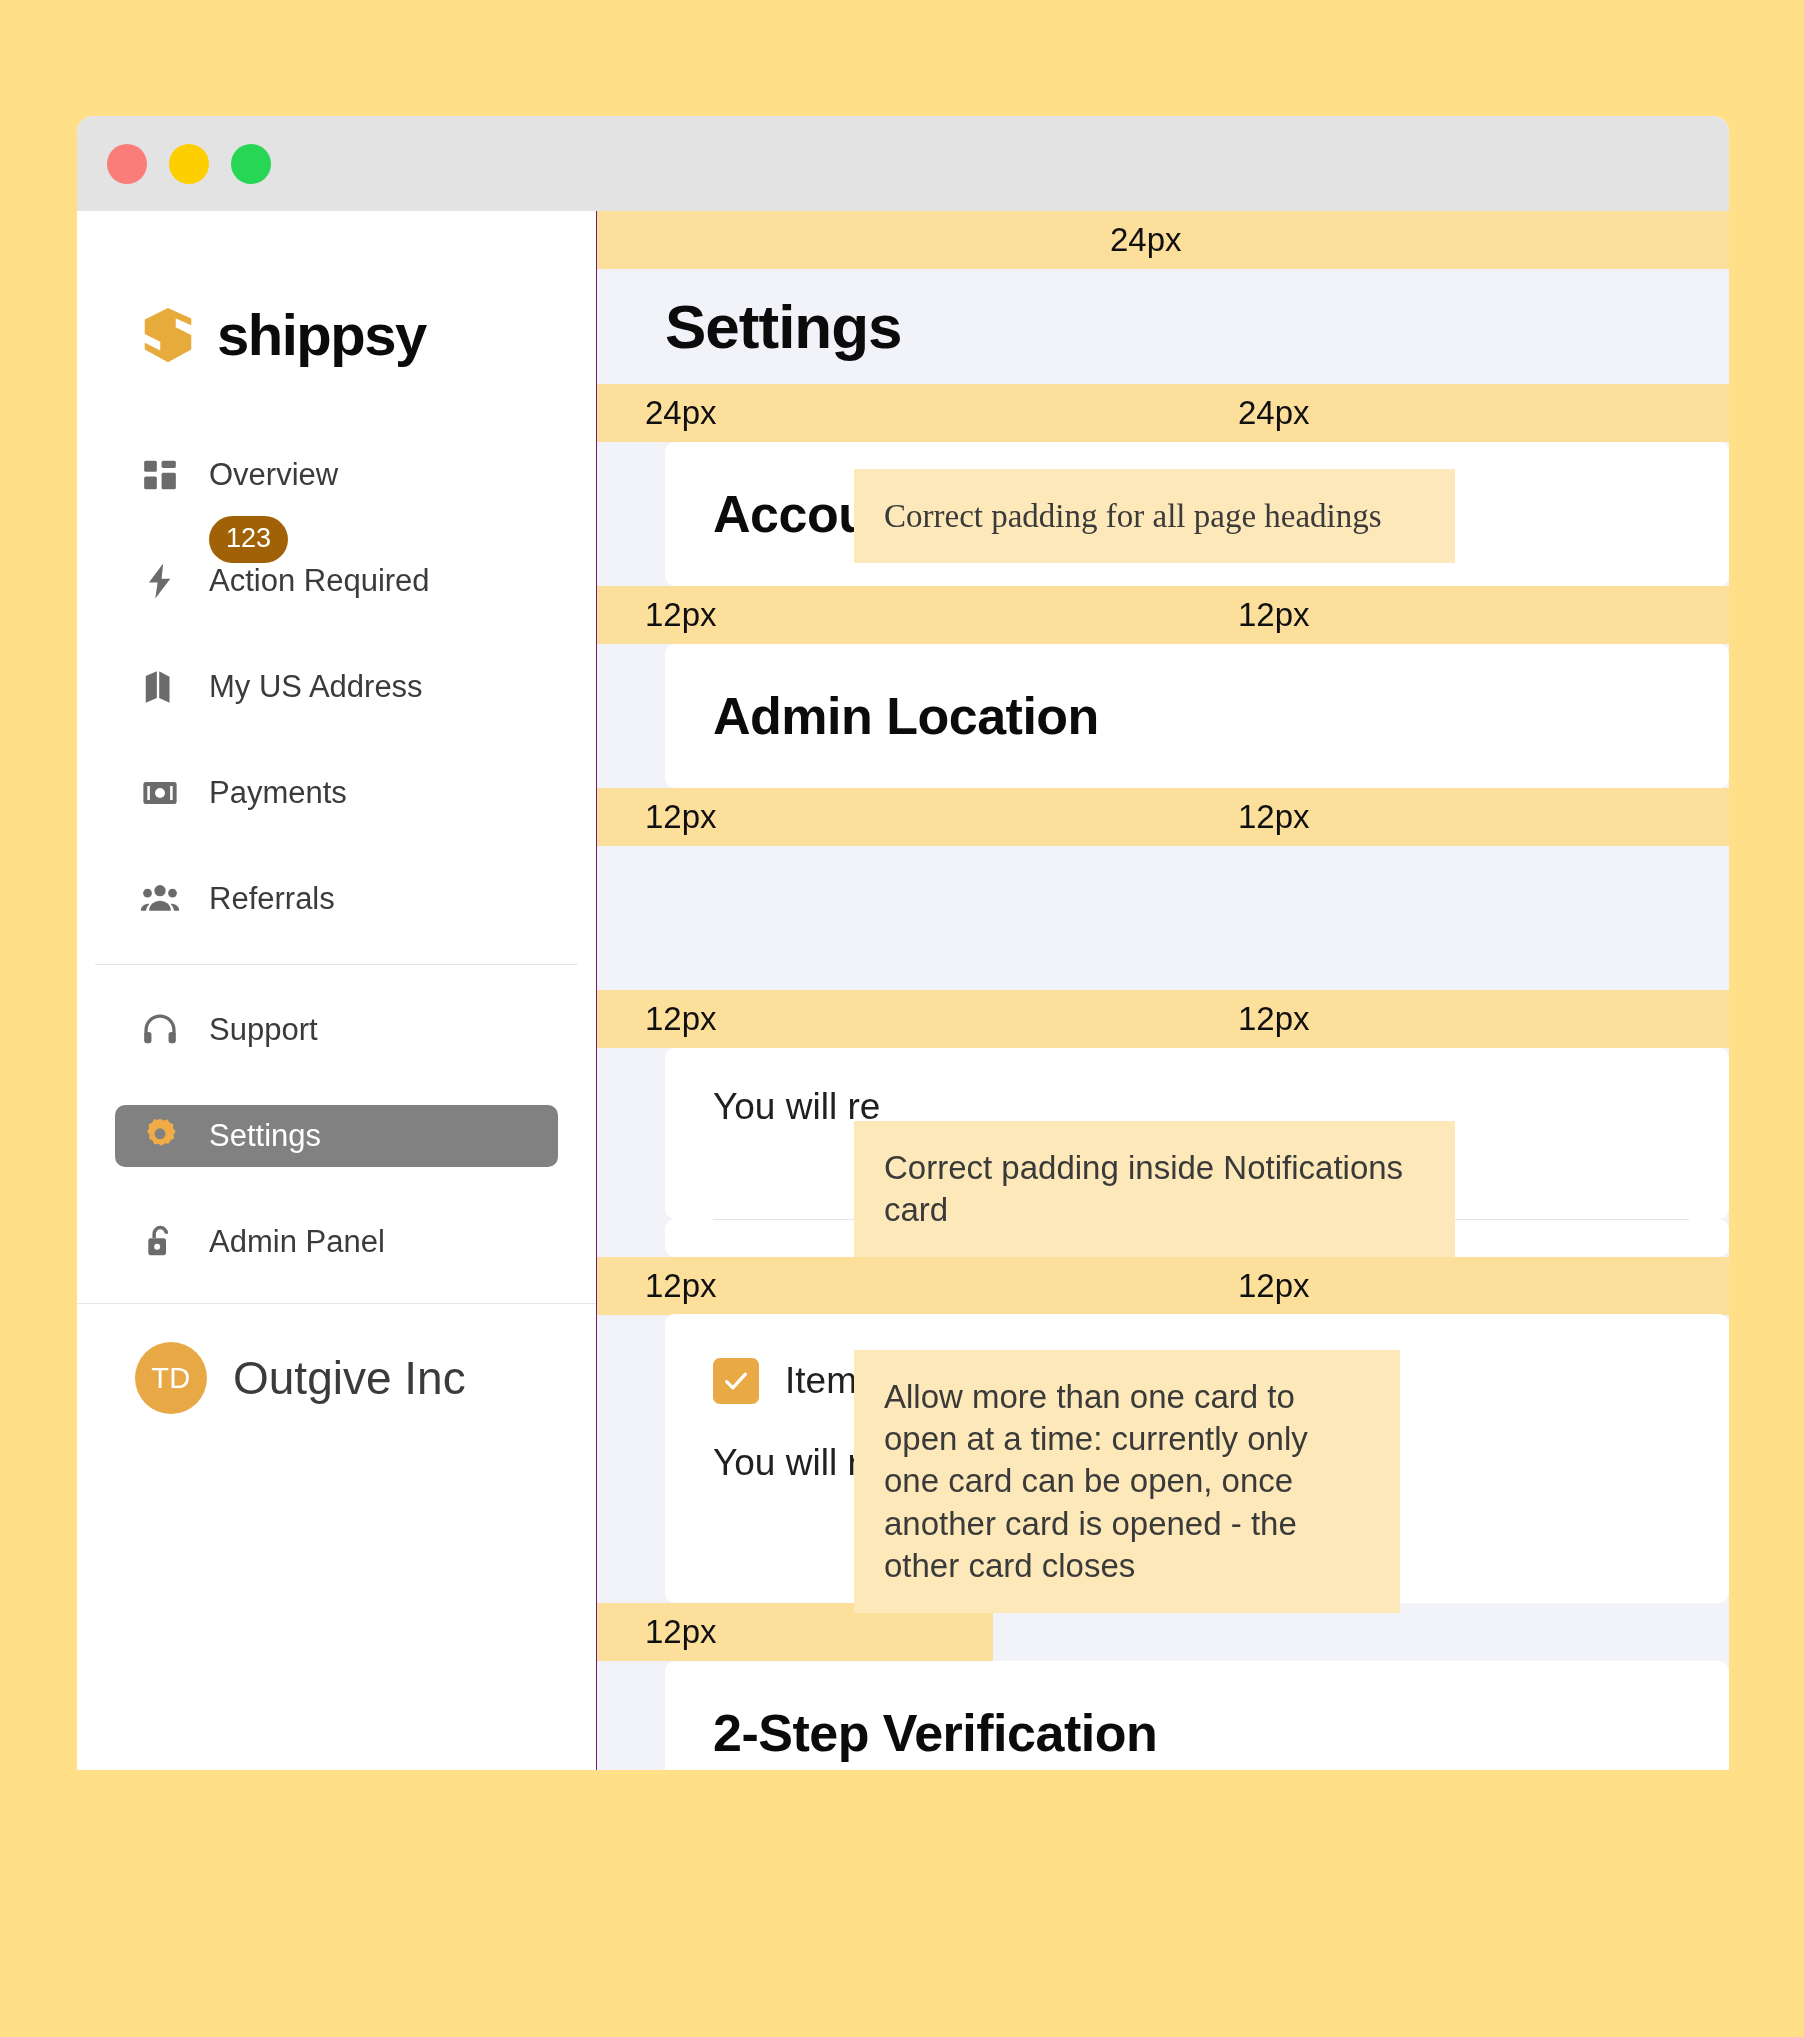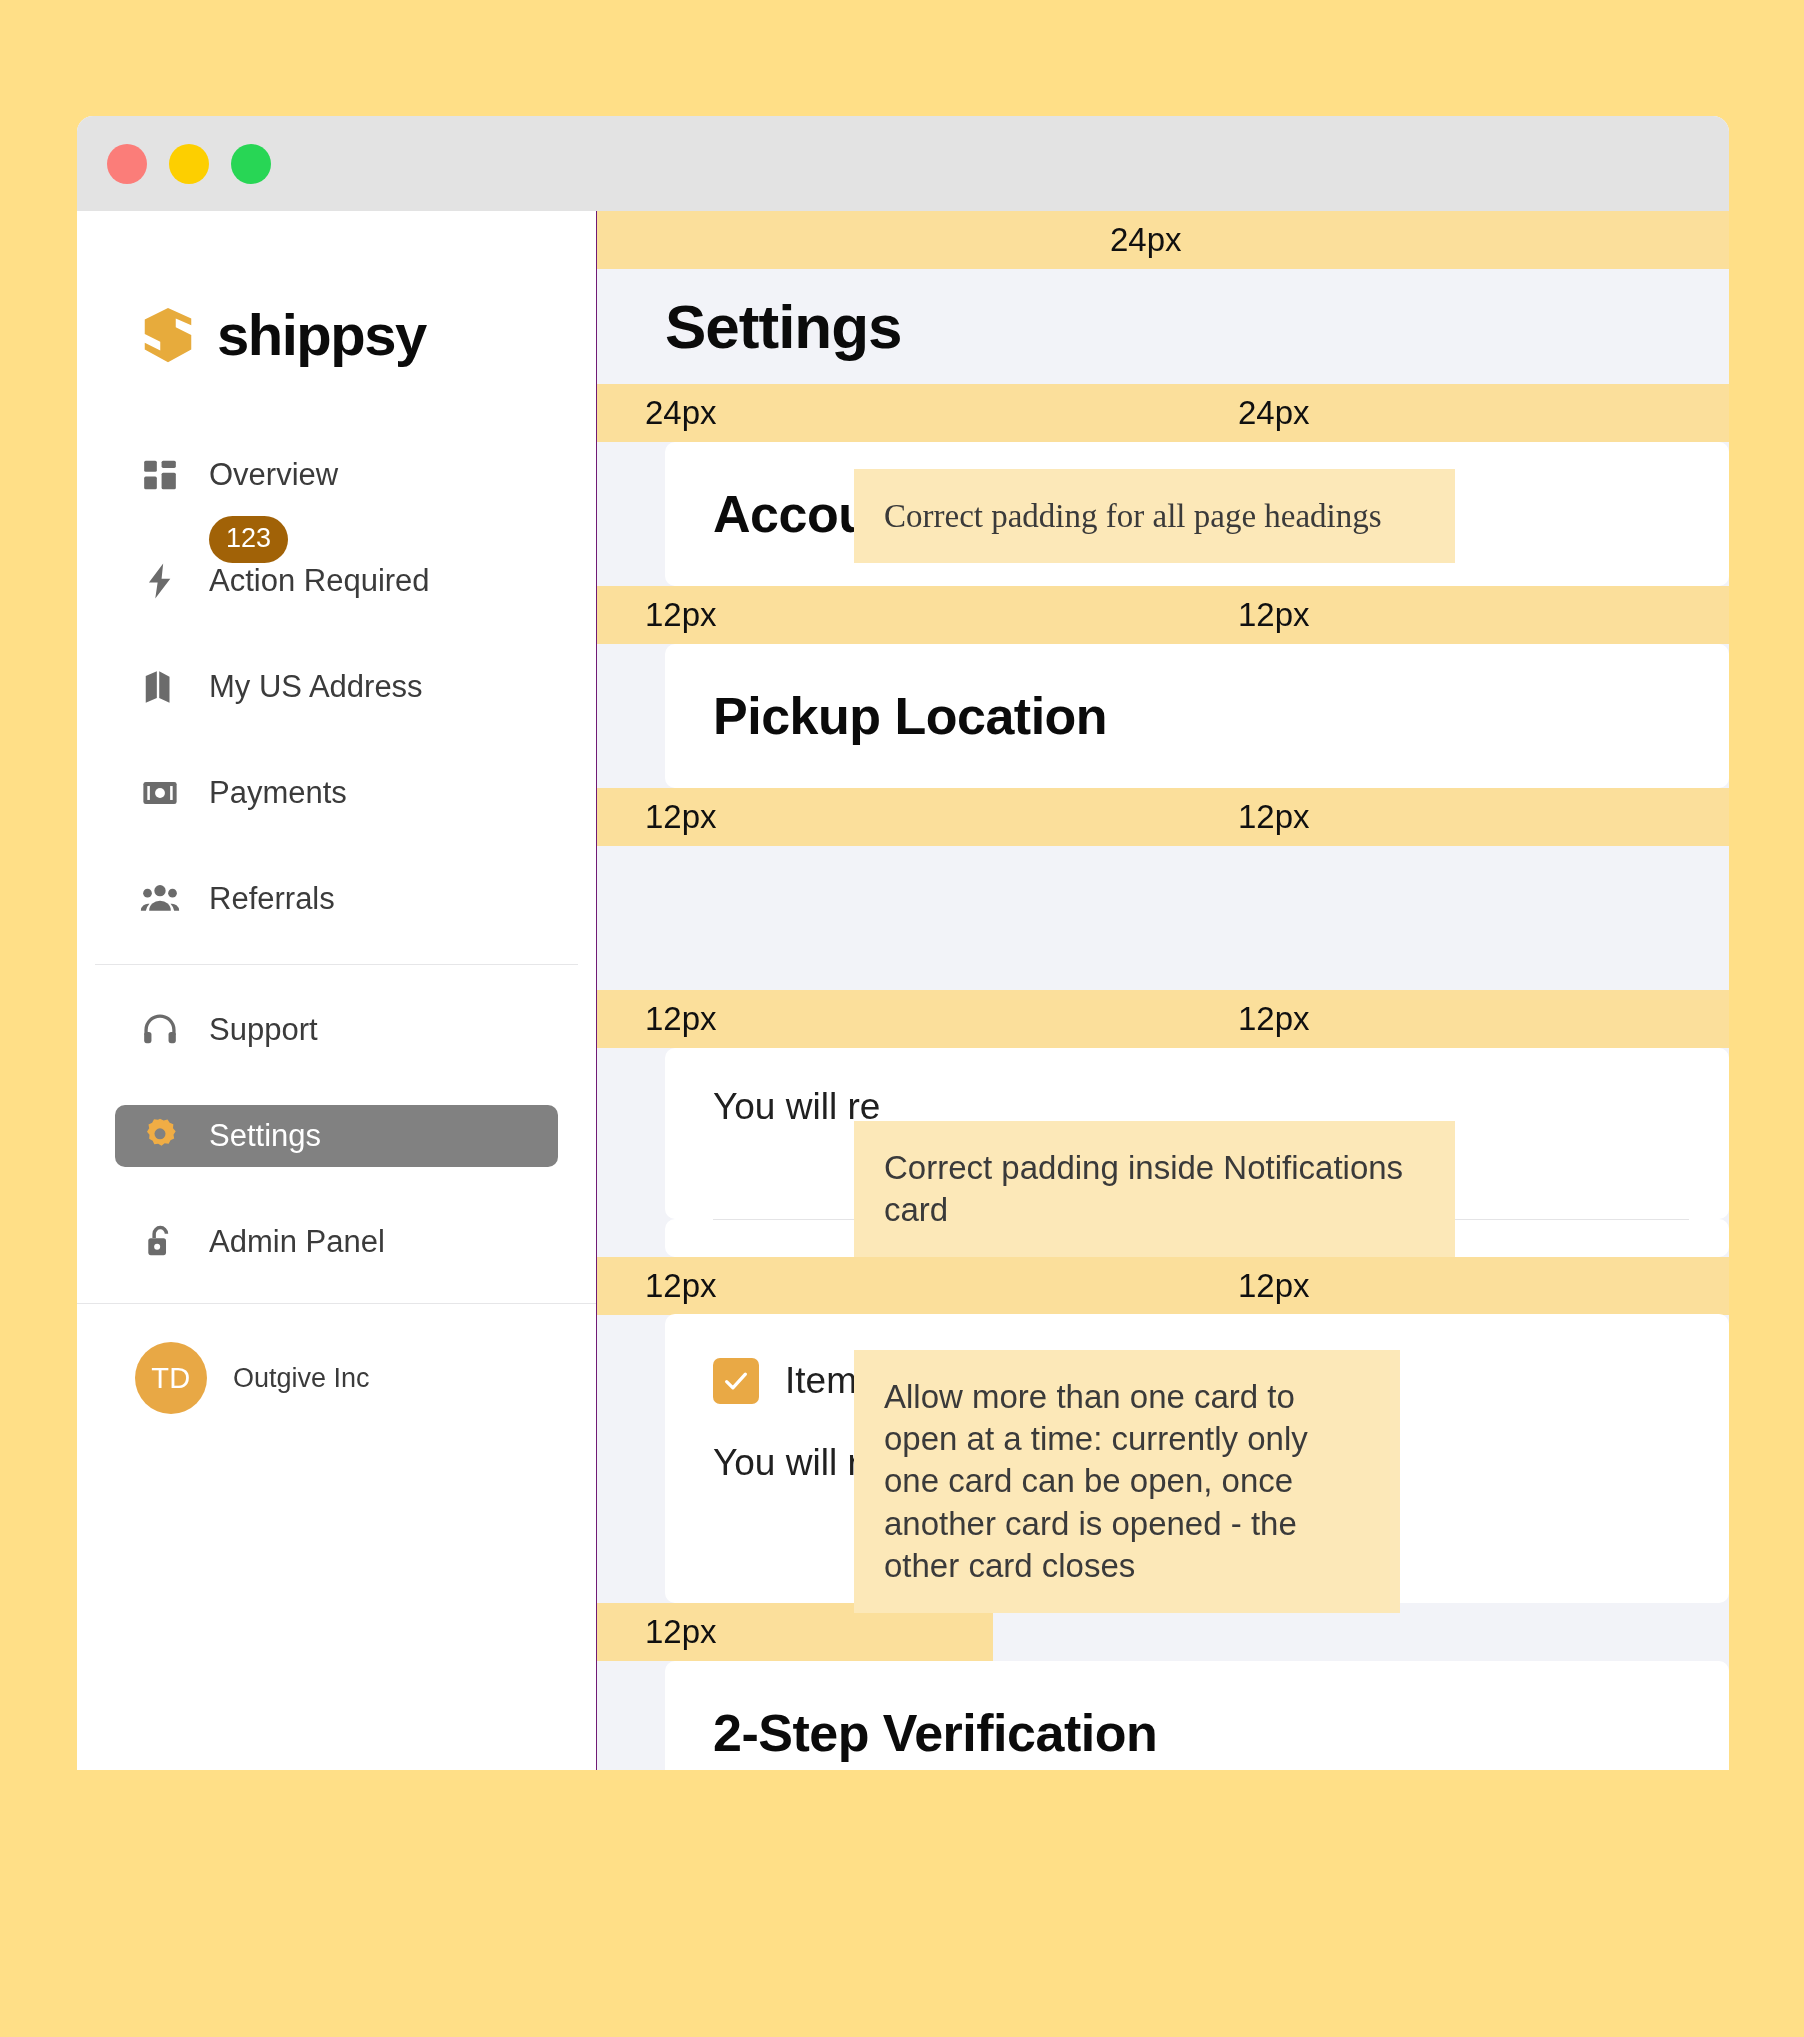--- a/index.html
+++ b/index.html
@@ -126,21 +126,21 @@
   }
   .avatar {
     width: 72px; height: 72px; border-radius: 50%;
     background: #e8a845;
     color: #ffffff;
     font-size: 29px;
     display: flex; align-items: center; justify-content: center;
     letter-spacing: 0.5px;
   }
   .user-name {
-    font-size: 27px;
+    font-size: 46px;
     color: #3b3b3b;
   }
 
   
   .main {
     flex: 1 1 auto;
     position: relative;
     background: #f2f3f8;
     overflow: hidden;
   }
@@ -391,21 +391,21 @@
       <div class="card" style="top:231px; height:144px; display:flex; align-items:center;">
         <span class="card-title">Account</span>
       </div>
 
       <div class="band" style="top:375px; height:58px;">
         <span class="m" style="left:48px;">12px</span>
         <span class="m" style="left:641px;">12px</span>
       </div>
 
       <div class="card" style="top:433px; height:144px; display:flex; align-items:center;">
-        <span class="card-title">Pickup Location</span>
+        <span class="card-title">Admin Location</span>
       </div>
 
       <div class="band" style="top:577px; height:58px;">
         <span class="m" style="left:48px;">12px</span>
         <span class="m" style="left:641px;">12px</span>
       </div>
 
 
       <div class="band" style="top:779px; height:58px;">
         <span class="m" style="left:48px;">12px</span>

